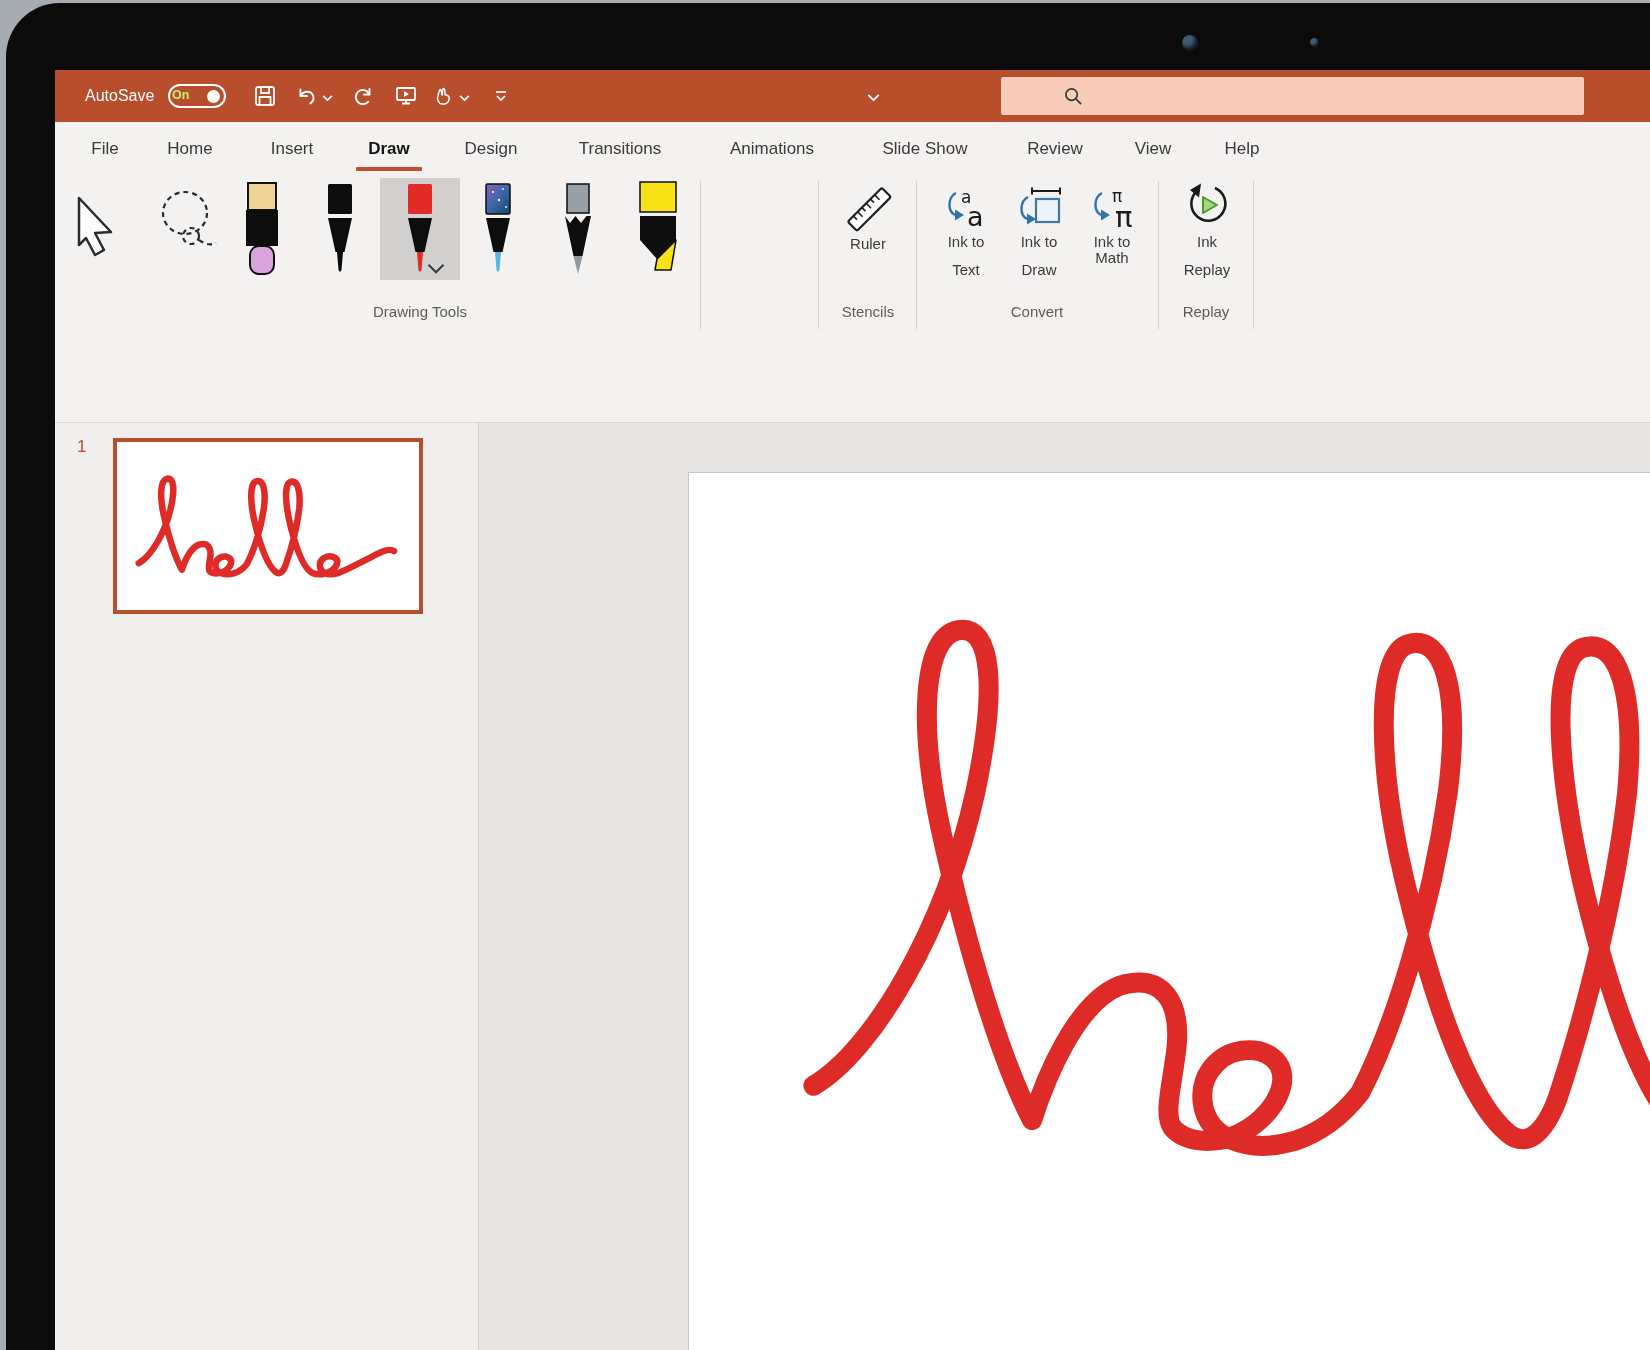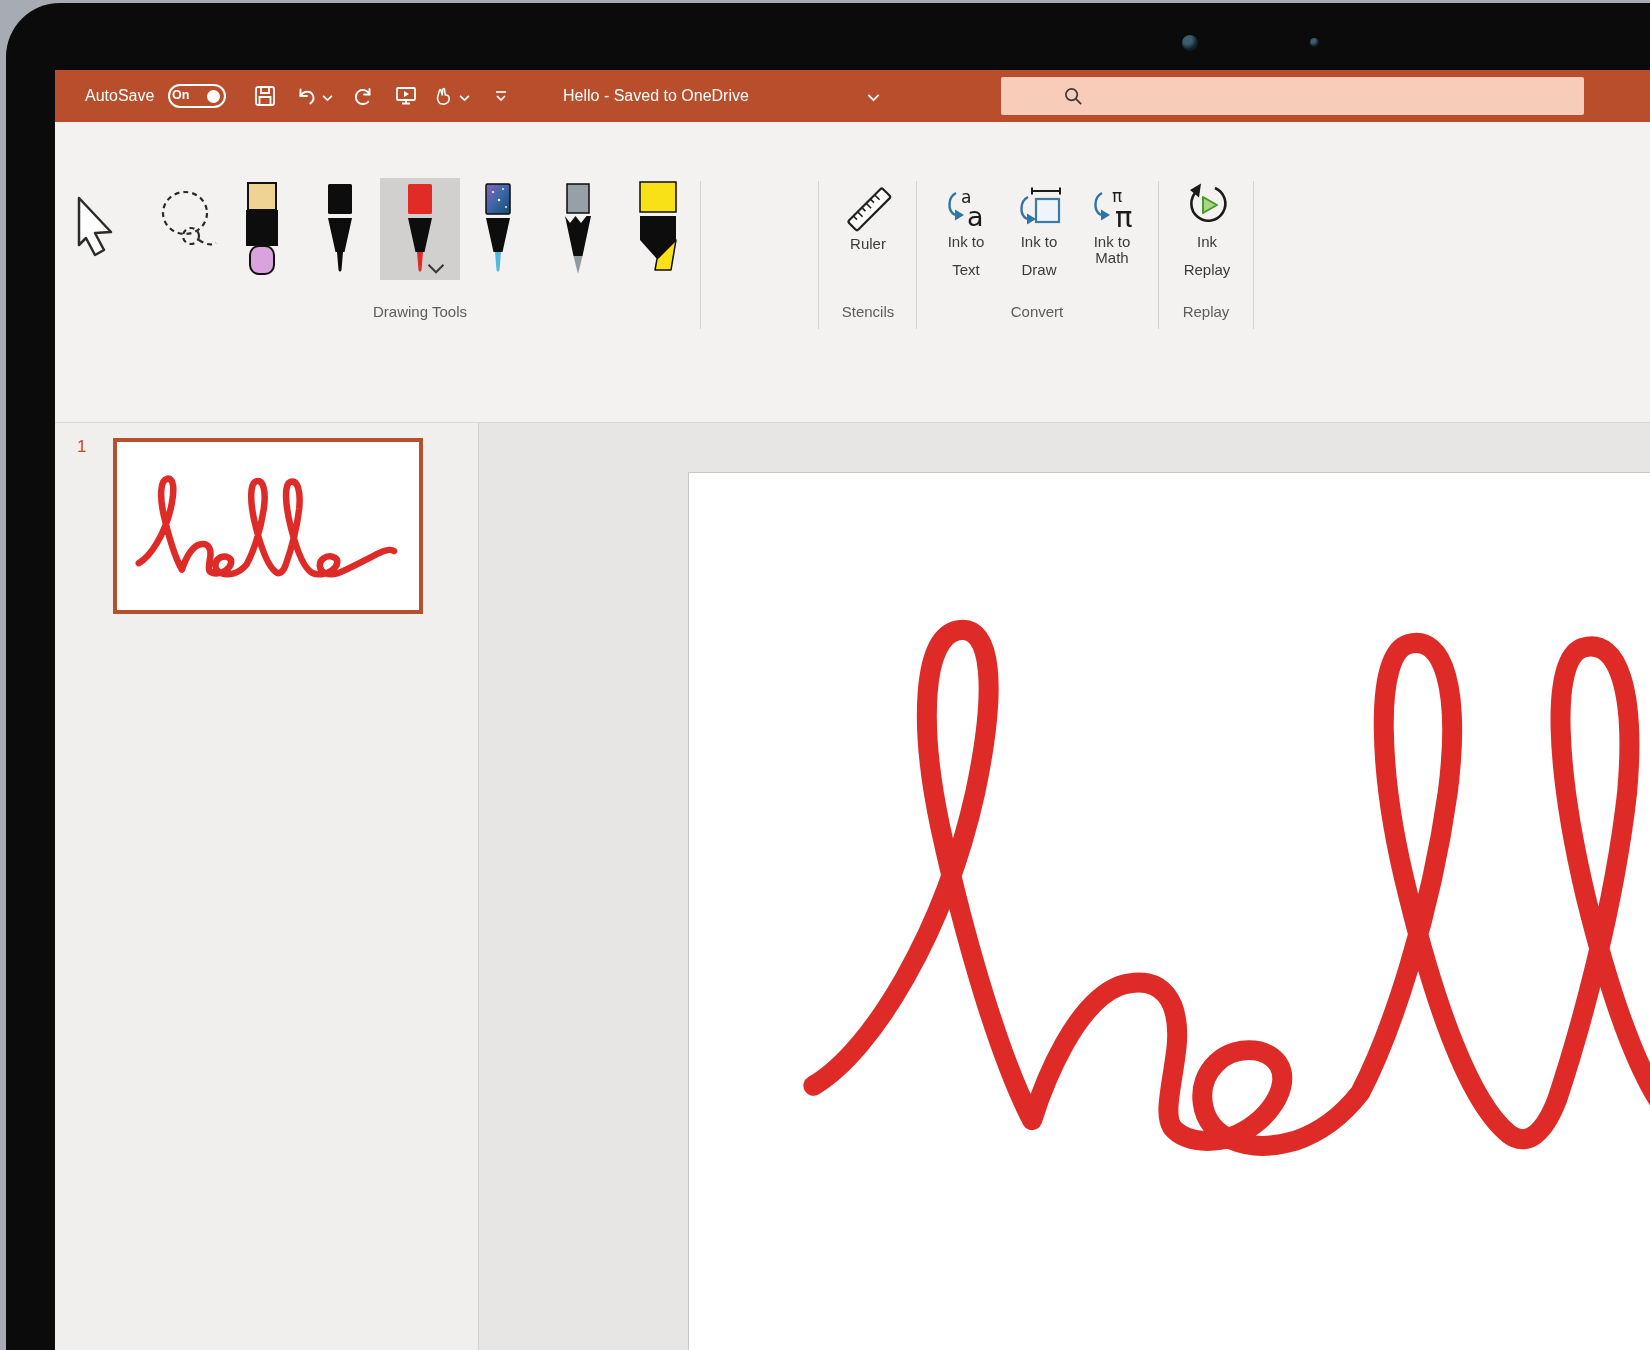--- a/index.html
+++ b/index.html
@@ -10,21 +10,21 @@
   
   #bezel{left:6px;top:3px;right:0;bottom:0;background:#0b0b0c;border-top-left-radius:54px;}
   .cam{border-radius:50%;background:radial-gradient(circle at 35% 30%,#3d5c6e 0 28%,#14222c 60%,#060a0d 100%);}
   
   #screen{left:55px;top:70px;right:0;bottom:0;background:#F3F2F1;}
   
   #titlebar{left:0;top:0;right:0;height:52px;background:#B94E2C;color:#fff;}
   #titlebar .tb-label{font-size:16px;line-height:52px;}
   .tbicon{top:14px;width:24px;height:24px;}
   .toggle{left:113px;top:14px;width:58px;height:24px;border:2px solid #fff;border-radius:14px;box-sizing:border-box;}
-  .toggle .on{position:absolute;left:2px;top:2px;font-size:12.5px;color:#ffffff;font-weight:bold;}
+  .toggle .on{position:absolute;left:2px;top:2px;font-size:12.5px;color:#bef264;font-weight:bold;}
   .toggle .knob{position:absolute;right:4px;top:3.5px;width:13px;height:13px;border-radius:50%;background:#fff;}
   #searchbox{left:946px;top:7px;width:583px;height:38px;background:#F7CCB8;border-radius:2px;}
   #searchbox input{position:absolute;left:96px;top:0;width:440px;height:38px;border:none;background:transparent;outline:none;
                    font-size:16px;color:#2b2b2b;font-family:inherit;}
   #searchbox input::placeholder{color:#2b2b2b;opacity:1;}
   
   #tabsrow{left:0;top:52px;right:0;height:53px;background:#F3F2F1;}
   .rtab{top:0;height:53px;line-height:53px;transform:translateX(-50%);font-size:17px;color:#3B3A39;cursor:default;white-space:nowrap;}
   .rtab.active{color:#161514;font-weight:bold;}
   .tabline{width:66px;height:4px;background:#C0502E;top:45px;transform:translateX(-50%);border-radius:1px;}
@@ -122,33 +122,46 @@
         <polyline points="1,1 5,5 9,1" fill="none" stroke="#fff" stroke-width="1.5"></polyline>
       </svg>
 
       <svg class="abs tbicon" style="left:434px;" viewBox="0 0 24 24">
         <g fill="none" stroke="#fff" stroke-width="1.7">
           <path d="M7 8 H17"></path>
           <polyline points="8,12 12,16 16,12"></polyline>
         </g>
       </svg>
 
-      <span class="abs tb-label" style="left:508px;">Hello - Saved to OneDrive</span>
       <svg class="abs" style="left:812px;top:23px;width:13px;height:9px;" viewBox="0 0 10 6">
         <polyline points="1,1 5,5 9,1" fill="none" stroke="#fff" stroke-width="1.4"></polyline>
       </svg>
 
       <div class="abs" id="searchbox">
         <svg class="abs" style="left:62px;top:9px;width:21px;height:21px;" viewBox="0 0 22 22">
           <circle cx="9" cy="9" r="6" fill="none" stroke="#3a3a3a" stroke-width="1.8"></circle>
           <path d="M13.5 13.5 L19 19" stroke="#3a3a3a" stroke-width="1.8"></path>
         </svg>
       </div>
     </div>
 
+    <div class="abs" id="tabsrow">
+      <span class="abs rtab" style="left:50px;">File</span>
+      <span class="abs rtab" style="left:135px;">Home</span>
+      <span class="abs rtab" style="left:237px;">Insert</span>
+      <span class="abs rtab active" style="left:334px;">Draw</span>
+      <div class="abs tabline" style="left:334px;"></div>
+      <span class="abs rtab" style="left:436px;">Design</span>
+      <span class="abs rtab" style="left:565px;">Transitions</span>
+      <span class="abs rtab" style="left:717px;">Animations</span>
+      <span class="abs rtab" style="left:870px;">Slide Show</span>
+      <span class="abs rtab" style="left:1000px;">Review</span>
+      <span class="abs rtab" style="left:1098px;">View</span>
+      <span class="abs rtab" style="left:1187px;">Help</span>
+    </div>
 
     <div class="abs" id="toolsrow">
 
       <svg class="abs" style="left:18px;top:12px;width:44px;height:80px;" viewBox="0 0 44 62">
         <path d="M6 2 L38 36 L22 37 L31 54 L22 59 L13 42 L6 49 Z" fill="#fff" stroke="#2b2b2b" stroke-width="2.5" stroke-linejoin="round"></path>
       </svg>
 
       <svg class="abs" style="left:100px;top:14px;width:64px;height:64px;" viewBox="0 0 64 64">
         <g fill="none" stroke="#2b2b2b" stroke-width="2.2" stroke-dasharray="5 4">
           <ellipse cx="30" cy="24" rx="22" ry="21"></ellipse>

